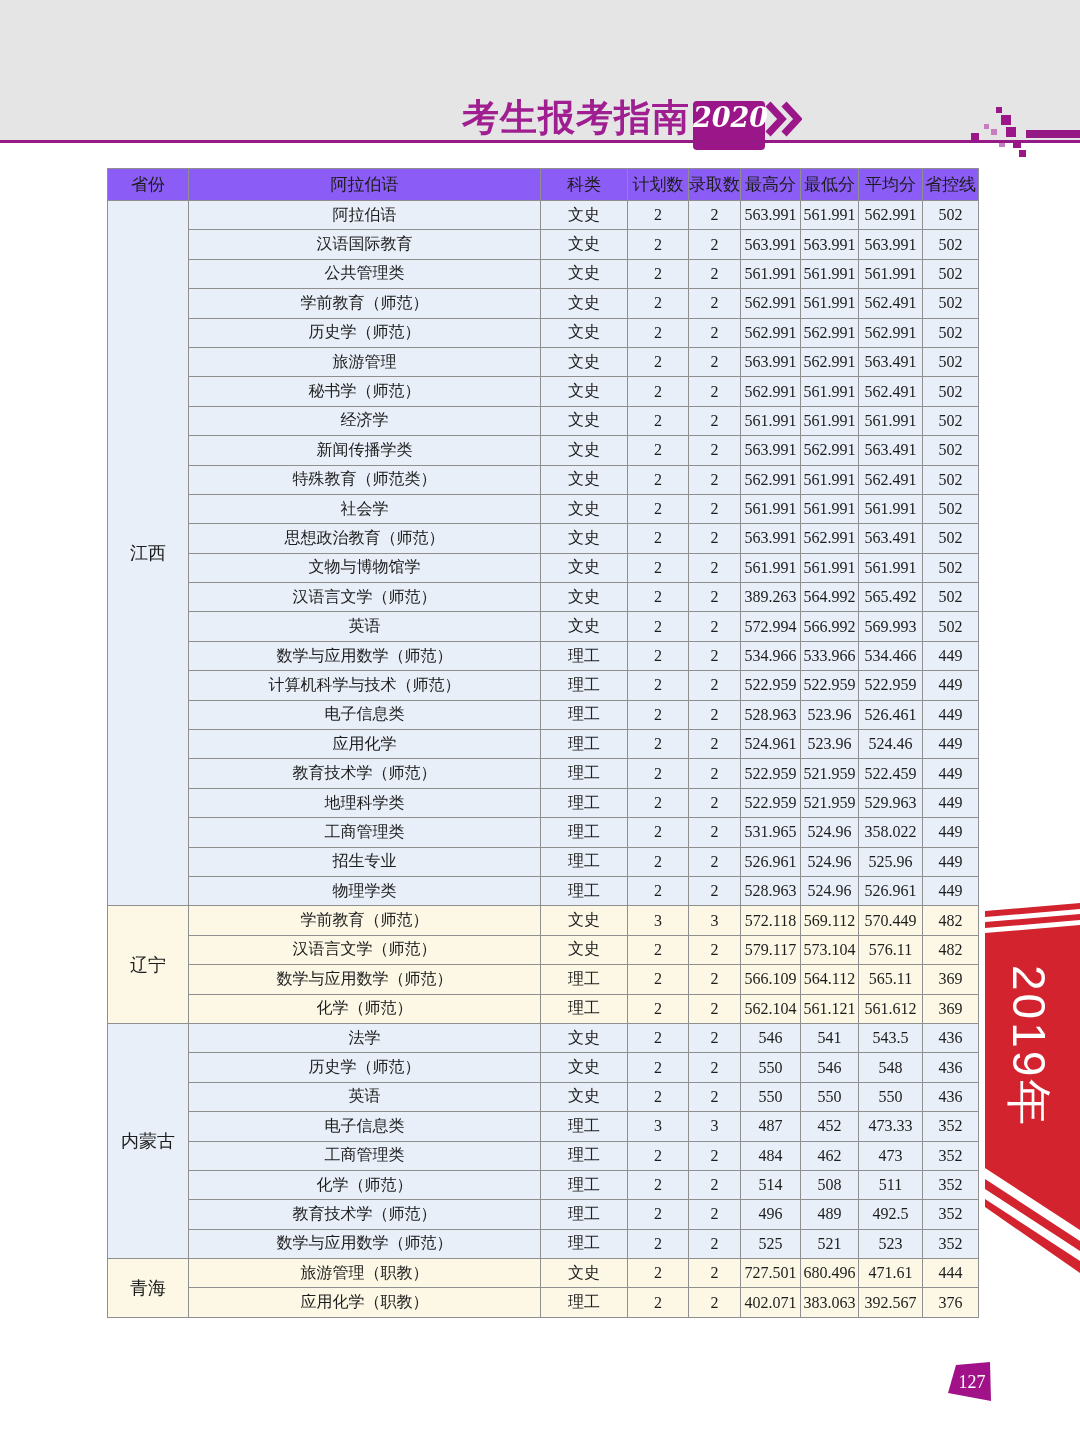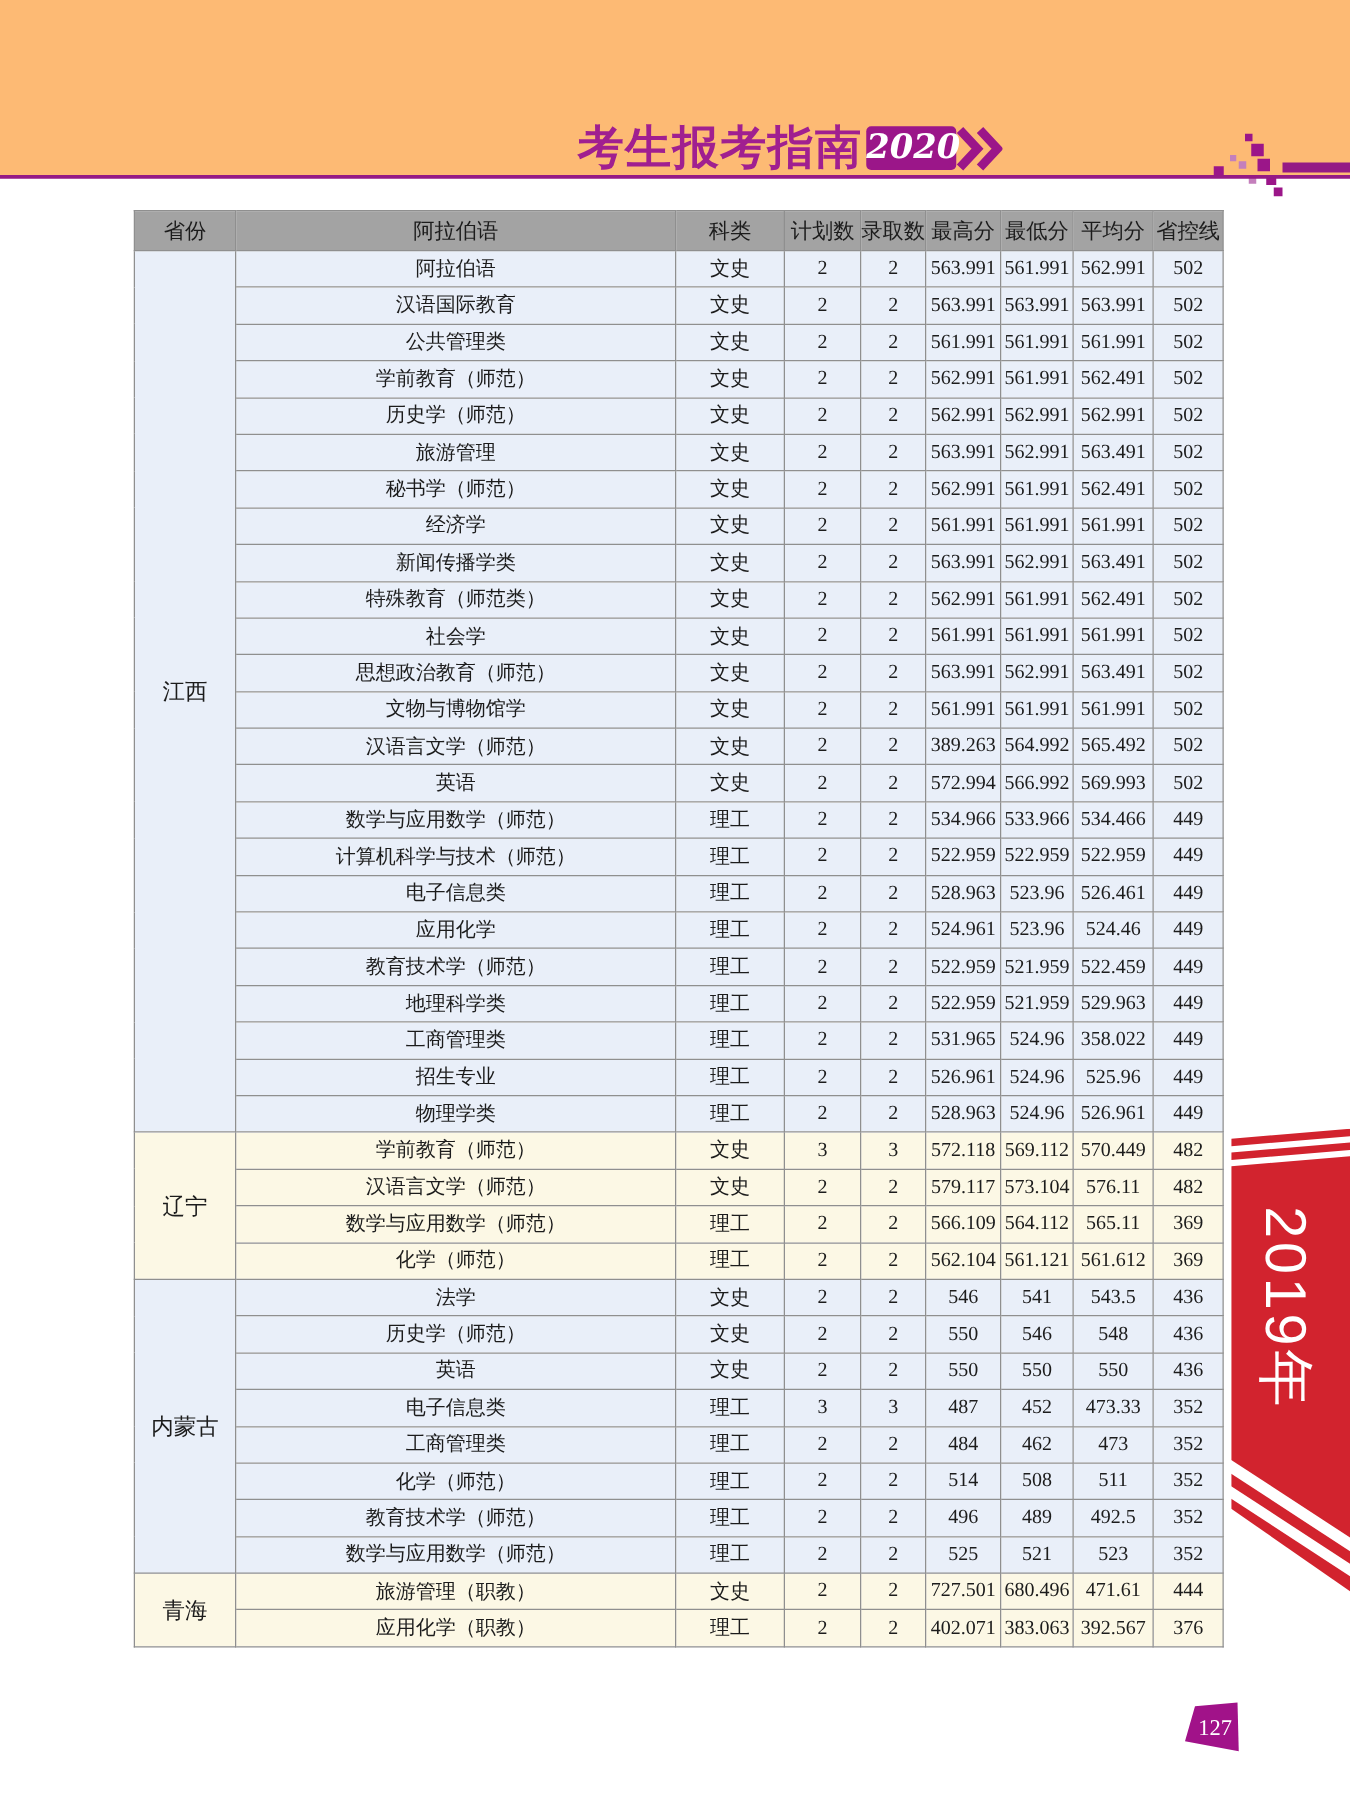--- a/index.html
+++ b/index.html
@@ -4,35 +4,35 @@
 <style>
   html,body{margin:0;padding:0;background:#ffffff;}
   #page{
     position:relative;width:1080px;height:1455px;background:#ffffff;
     overflow:hidden;font-family:"Liberation Serif","DejaVu Serif",serif;
   }
 
   
   #masthead{
     position:absolute;left:0;top:0;width:1080px;height:141px;
-    background:#fdba74;
+    background:#e5e5e5;
   }
   #masthead-rule{
     position:absolute;left:0;top:140px;width:1080px;height:3px;background:#951a85;
   }
   #masthead-rule-thick{
     position:absolute;left:1026px;top:130px;width:54px;height:8px;background:#951a85;
   }
   #masthead-title{
     position:absolute;right:390px;top:98px;height:40px;line-height:40px;
     color:#a01f90;font-size:37px;font-weight:800;letter-spacing:1px;
     font-family:"Liberation Sans","DejaVu Sans",sans-serif;
   }
   #year-badge{
-    position:absolute;right:315px;top:101px;width:72px;height:35px;
+    position:absolute;right:315px;top:101px;width:72px;height:49px;
     background:#9b1689;border-radius:4px;text-align:left;
     color:#ffffff;font-size:27px;line-height:34px;font-style:italic;
     font-family:"DejaVu Serif","Liberation Serif",serif;font-weight:bold;
   }
   #chevron-icon{position:absolute;right:278px;top:101px;}
   
   .px{position:absolute;background:#9b1689;}
   .px.light{background:#c47fbc;}
   #px1{left:971px;top:133px;width:8px;height:8px;}
   #px2{left:984px;top:124px;width:5px;height:5px;}
@@ -48,21 +48,21 @@
   #admissions-table{
     position:absolute;left:107px;top:168px;width:871px;
     border-collapse:collapse;table-layout:fixed;
     font-family:"Liberation Serif","DejaVu Serif",serif;
   }
   #admissions-table th,#admissions-table td{
     border:1px solid #8f8f8f;text-align:center;vertical-align:middle;
     color:#1c1c1c;overflow:hidden;white-space:nowrap;
   }
   #admissions-table th{
-    background:#a3a3a3;height:31px;font-size:17px;font-weight:normal;padding:0;
+    background:#8b5cf6;height:31px;font-size:17px;font-weight:normal;padding:0;
   }
   #admissions-table td{height:28.4px;font-size:16px;padding:0;}
   #admissions-table tr.blue td{background:#e9eff9;}
   #admissions-table tr.cream td{background:#fcf8e5;}
   #admissions-table td.province{font-size:18px;}
 
   
   #side-banner{position:absolute;left:985px;top:903px;width:95px;height:375px;}
   
   #page-number-plate{position:absolute;left:940px;top:1358px;width:60px;height:52px;}

